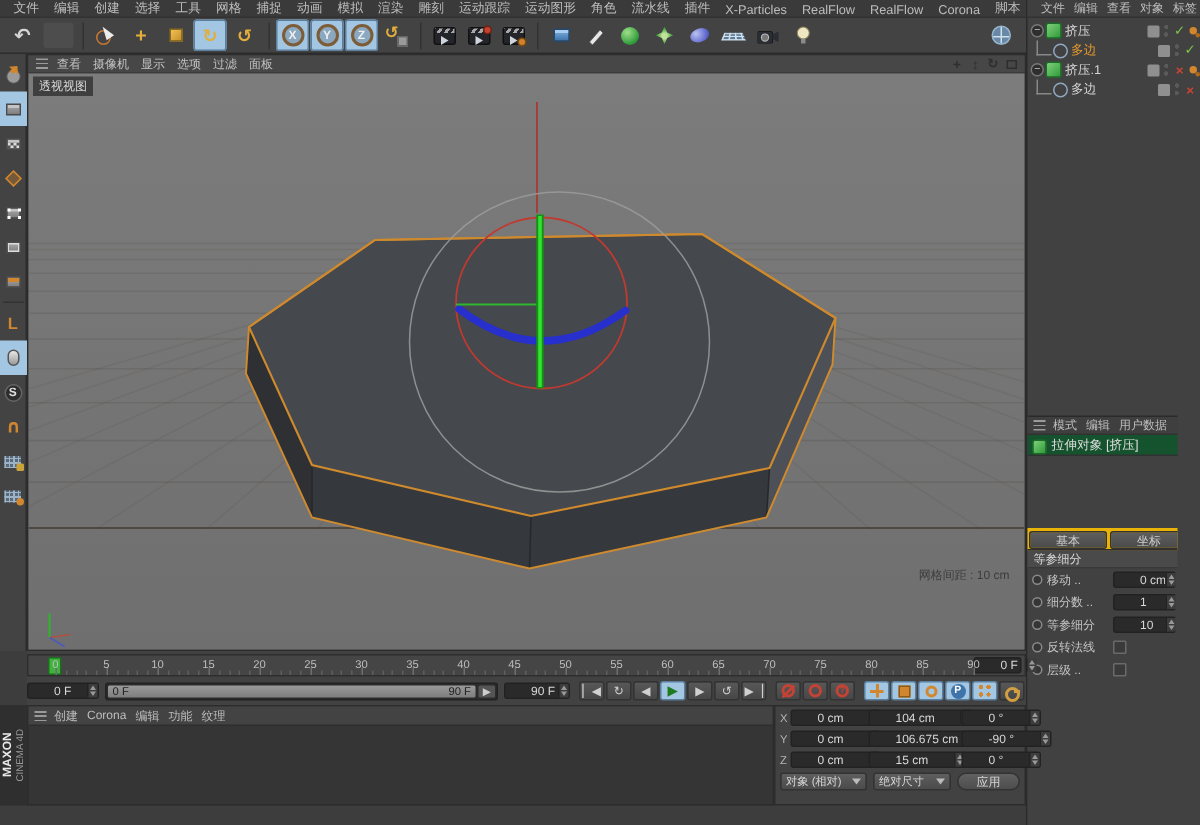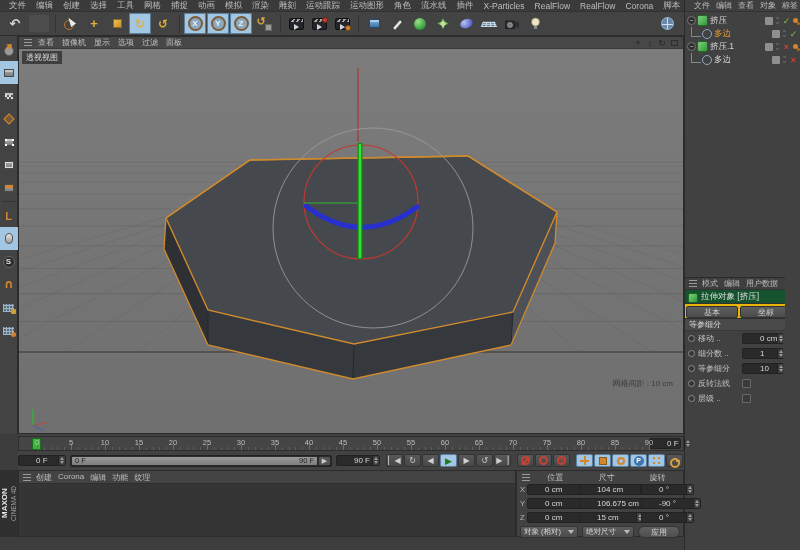--- a/index.html
+++ b/index.html
@@ -113,21 +113,21 @@
     radial-gradient(circle 1.5px at 50% 7px,#5a5a5a 1.4px,transparent 1.5px);}
   .om-state{font-size:9px;font-weight:bold;width:9px;text-align:center;}
   .om-state.check{color:#7cc24a;}
   .om-state.cross{color:#cc4433;}
   .om-tag{width:5px;height:5px;border-radius:50%;background:#d2872e;margin-left:2px;box-shadow:3px 3px 0 -1px #b06a1e;}
 
   #am-wrap{position:absolute;left:0;top:277px;width:100px;bottom:0;background:#414141;border-top:1px solid #2a2a2a;}
   #am-title{height:14px;display:flex;align-items:flex-end;padding:0 3px;background:#14532d;border-bottom:1px solid #313131;}
   .am-title-icon{width:10px;height:10px;border-radius:2px;background:linear-gradient(135deg,#7fd07a,#2f9a3a);border:1px solid #1d6a28;margin-right:3px;flex:none;}
   #am-title-text{font-size:8.5px;color:#dcdcdc;white-space:nowrap;}
-  #am-tabs{height:15px;display:flex;gap:2px;padding:2px 1px 1px 1px;overflow:hidden;background:#eab308;border-bottom:1px solid #2e2e2e;}
+  #am-tabs{height:15px;display:flex;gap:2px;padding:2px 1px 1px 1px;overflow:hidden;background:#eab308;border-bottom:1px solid #2e2e2e;margin-top:48px;}
   .am-tab{flex:none;width:52px;height:12px;background:linear-gradient(180deg,#5e5e5e,#4b4b4b);border:1px solid #333;
     border-radius:2px;font-size:8px;color:#cfcfcf;display:flex;align-items:center;justify-content:center;}
   .am-tab.selected{background:linear-gradient(180deg,#aecfe9,#7fa8c8);color:#15283a;border-color:#5b7f9e;}
   #am-section{height:12px;background:#4a4a4a;color:#dcdcdc;font-size:8px;display:flex;align-items:center;padding-left:4px;
     border-bottom:1px solid #383838;}
   .am-row{height:15px;display:flex;align-items:center;padding-left:3px;white-space:nowrap;overflow:hidden;}
   .am-dot{width:7px;height:7px;border-radius:50%;border:1px solid #8a8a8a;margin-right:3px;flex:none;background:#353535;}
   .am-label{font-size:8px;color:#c5c5c5;width:44px;flex:none;overflow:hidden;}
   .field{height:11px;background:#2a2a2a;border:1px solid #222;border-radius:2px;display:flex;align-items:center;
     font-size:8px;color:#d8d8d8;position:relative;flex:none;}
@@ -798,26 +798,20 @@
           <span class="pm-item">创建</span>
           <span class="pm-item">Corona</span>
           <span class="pm-item">编辑</span>
           <span class="pm-item">功能</span>
           <span class="pm-item">纹理</span>
         </span>
     </div>
   </div>
 
   <div id="coords">
-    <div id="coord-head">
-      <span class="hamb"></span>
-    <span class="ch-label" style="width: 48px; text-align: center;">位置</span>
-        <span class="ch-label" style="width: 58px; text-align: center;">尺寸</span>
-        <span class="ch-label" style="width: 46px; text-align: center;">旋转</span>
-      </div>
     <div id="coord-grid">
         <div class="cg-col" style="width: 48px;">
           <div class="cg-row">
             <span class="cg-axis">X</span>
             <span class="field" style="flex: 1 1 0%;">
               <span class="fv">0 cm</span>
               <span class="stepper">
                 <i class="up"></i>
                 <i class="dn"></i>
               </span>

